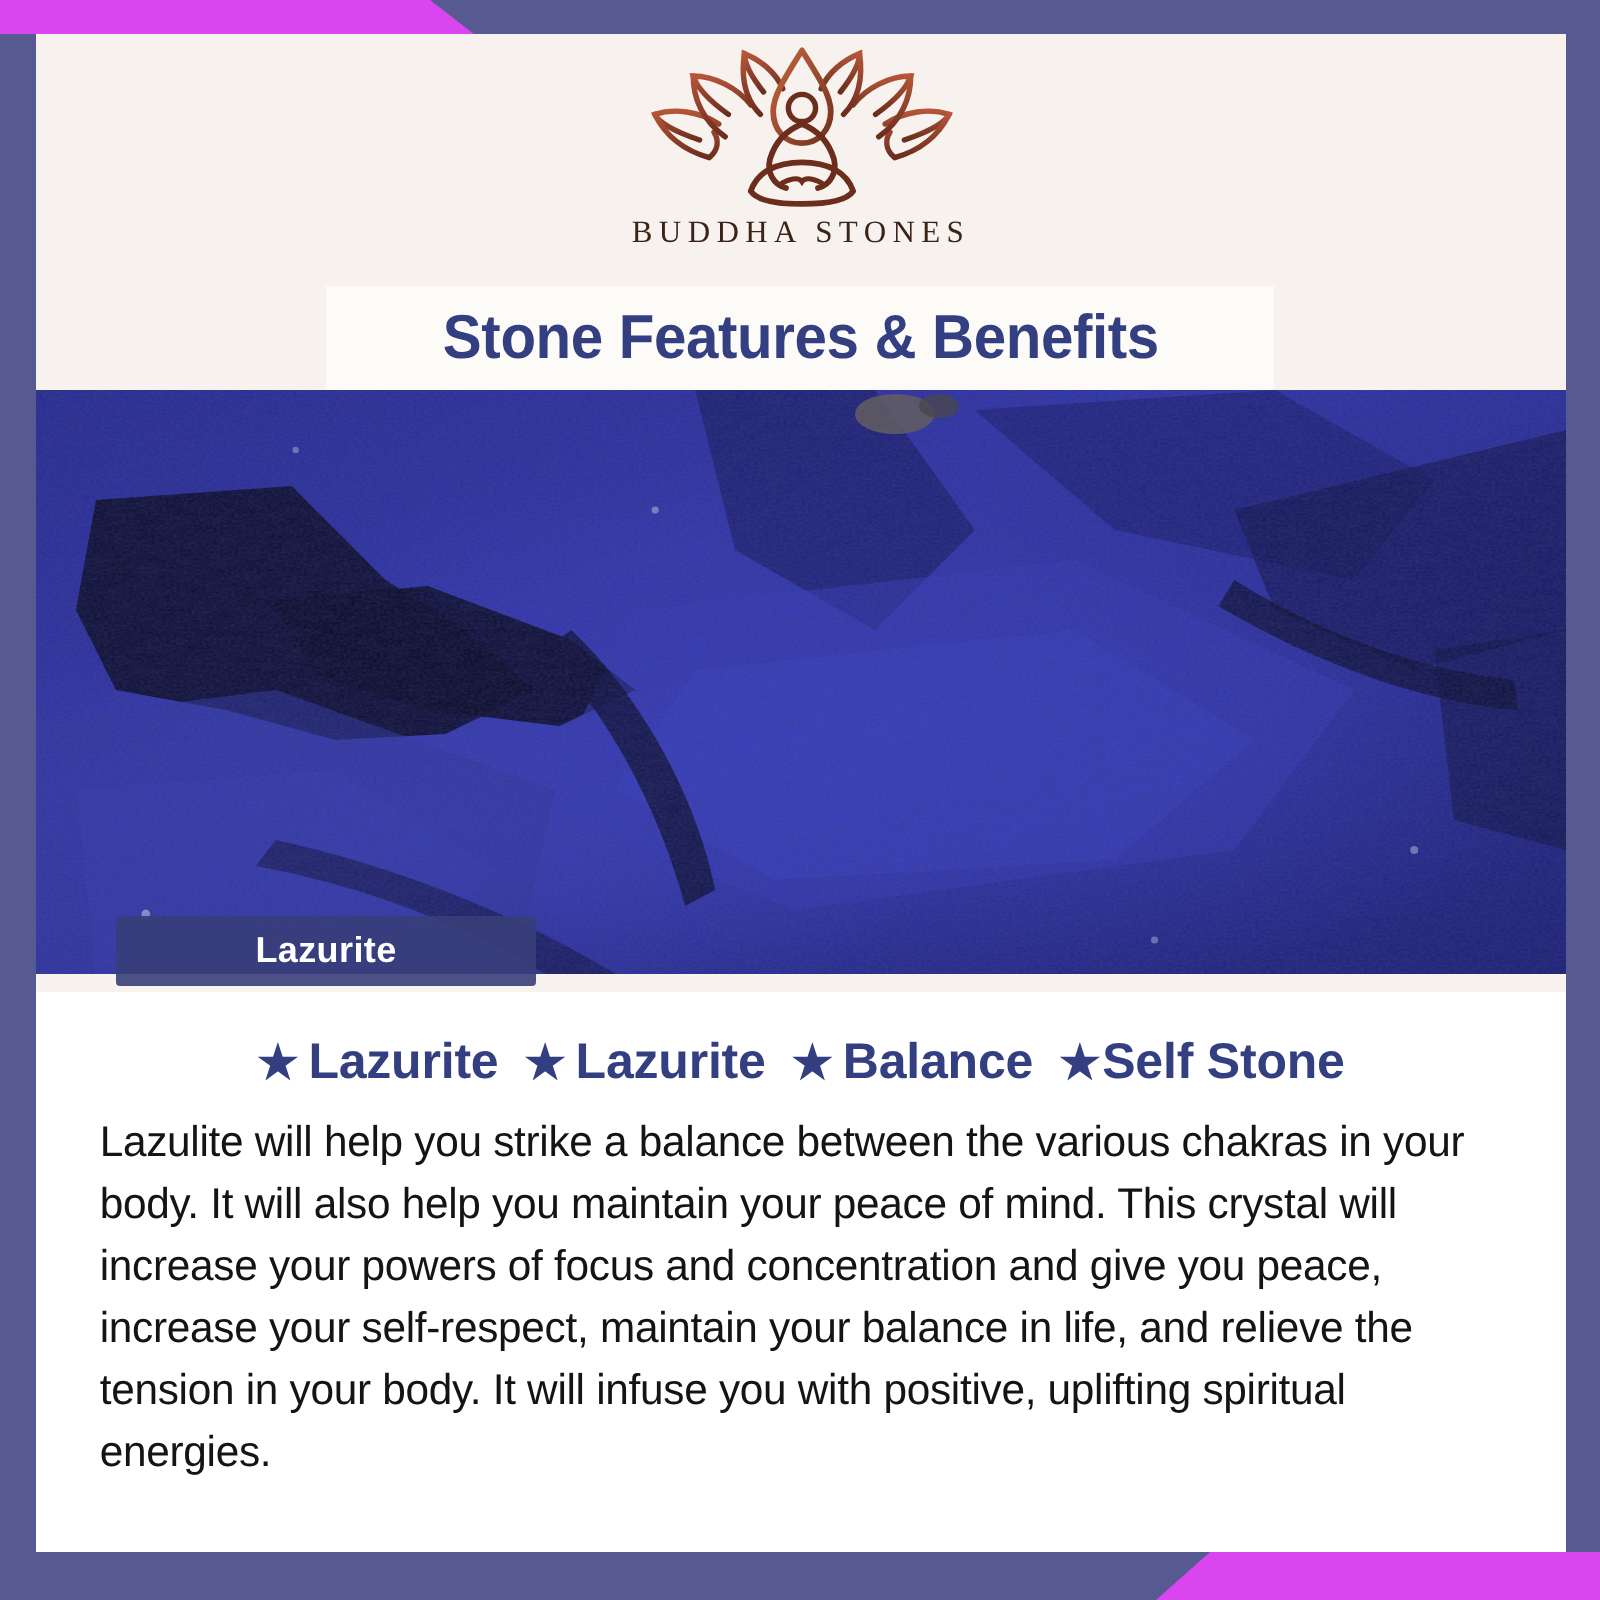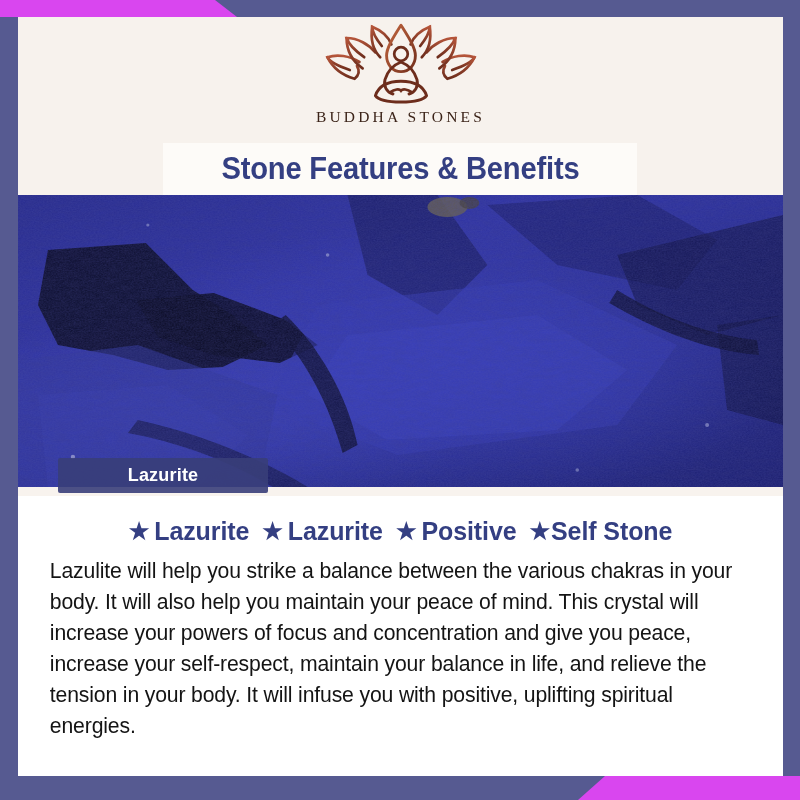--- a/index.html
+++ b/index.html
@@ -286,21 +286,21 @@
         <span class="kw">
           <span class="star">★</span>
           <span>Lazurite</span>
         </span>
         <span class="kw">
           <span class="star">★</span>
           <span>Lazurite</span>
         </span>
         <span class="kw">
           <span class="star">★</span>
-          <span>Positive</span>
+          <span>Balance</span>
         </span>
         <span class="kw last">
           <span class="star">★</span>
           <span>Self Stone</span>
         </span>
       </div>
 
       <p class="body-copy">Lazulite will help you strike a balance between the various chakras in your body. It will also help you maintain your peace of mind. This crystal will increase your powers of focus and concentration and give you peace, increase your self-respect, maintain your balance in life, and relieve the tension in your body. It will infuse you with positive, uplifting spiritual energies.</p>
     </div>
 

